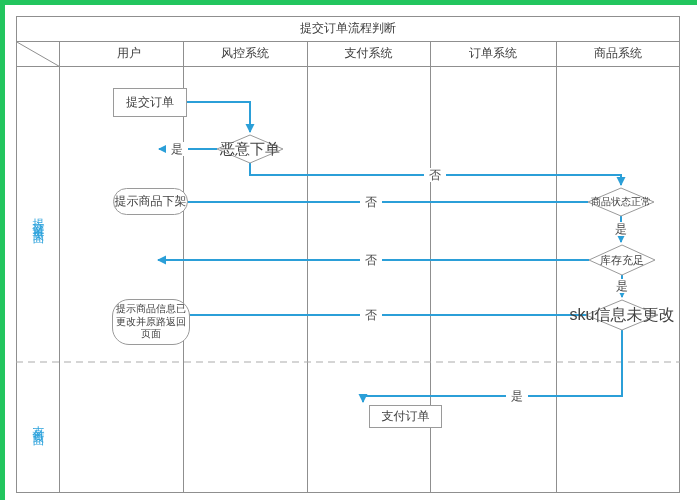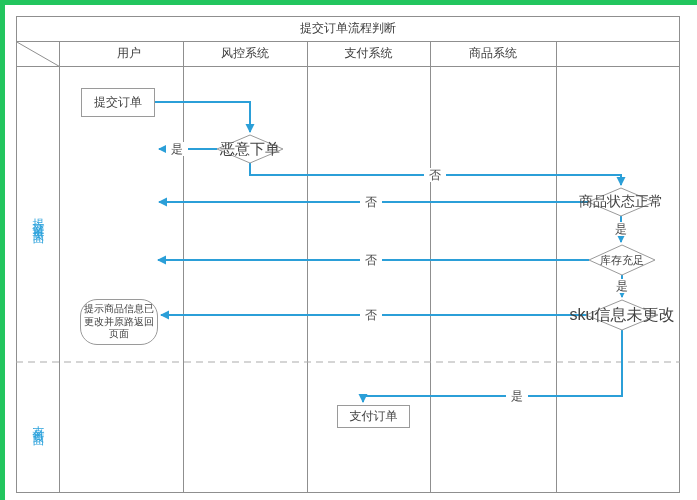--- a/index.html
+++ b/index.html
@@ -10,21 +10,21 @@
     color:#3c3c3c;font-size:12px;
   }
   svg{position:absolute;left:0;top:0;}
   .cell{
     position:absolute;display:flex;align-items:center;justify-content:center;
     color:#3c3c3c;font-size:12px;white-space:nowrap;
   }
   .node{
     position:absolute;display:flex;align-items:center;justify-content:center;
     background:#fff;border:1px solid #9a9a9a;color:#424242;
-    font-size:12px;text-align:center;box-sizing:border-box;white-space:nowrap;
+    font-size:12px;text-align:center;box-sizing:border-box;white-space:nowrap;margin-left:32px;
   }
   .node.rounded{border-radius:15px;}
   .node.small{font-size:10px;white-space:normal;line-height:1.25;padding:1px 3px;}
   .diamond-label{
     position:absolute;transform:translate(-50%,-50%);
     color:#424242;white-space:nowrap;font-size:10.5px;
   }
   .edge-label{
     position:absolute;transform:translate(-50%,-50%);
     background:#fff;padding:0 5px;color:#4a4a4a;font-size:12px;line-height:14px;
@@ -77,31 +77,33 @@
       <polygon points="583,197 616,183 649,197 616,211"></polygon>
       <polygon points="584,255 617,240 650,255 617,270"></polygon>
       <polygon points="581,310 617,295 653,310 617,325"></polygon>
     </g>
   </svg>
 
   <div class="cell" style="left:11px;top:11px;width:664px;height:25px;">提交订单流程判断</div>
   <div class="cell" style="left:62px;top:36px;width:124px;height:25px;">用户</div>
   <div class="cell" style="left:302px;top:36px;width:123px;height:25px;">支付系统</div>
   <div class="cell" style="left:178px;top:36px;width:124px;height:25px;">风控系统</div>
-  <div class="cell" style="left:425px;top:36px;width:126px;height:25px;">商品系统</div>
+  <div class="cell" style="left:425px;top:36px;width:126px;height:25px;">订单系统</div>
+  <div class="cell" style="left:551px;top:36px;width:124px;height:25px;">商品系统</div>
 
   <div class="page-label" style="left:33px;top:212px;">提交订单页面</div>
   <div class="page-label" style="left:33px;top:417px;">支付页面</div>
 
   <div class="node" style="left:76px;top:83px;width:74px;height:29px;">提交订单</div>
+  <div class="node rounded" style="left:76px;top:183px;width:75px;height:27px;">提示商品下架</div>
   <div class="node rounded small" style="left:75px;top:294px;width:78px;height:46px;border-radius:17px;">提示商品信息已更改并原路返回页面</div>
   <div class="node" style="left:332px;top:400px;width:73px;height:23px;">支付订单</div>
 
   <span class="diamond-label" style="left:245px;top:144px;font-size:15px;">恶意下单</span>
-  <span class="diamond-label" style="left:616px;top:197px;font-size:14px;">商品状态正常</span>
+  <span class="diamond-label" style="left:616px;top:197px;font-size:10px;">商品状态正常</span>
   <span class="diamond-label" style="left:617px;top:255px;font-size:11px;">库存充足</span>
   <span class="diamond-label" style="left:617px;top:310px;font-size:16px;">sku信息未更改</span>
 
   <span class="edge-label" style="left:172px;top:144px;">是</span>
   <span class="edge-label" style="left:430px;top:170px;">否</span>
   <span class="edge-label" style="left:366px;top:197px;">否</span>
   <span class="edge-label" style="left:616px;top:224px;">是</span>
   <span class="edge-label" style="left:366px;top:255px;">否</span>
   <span class="edge-label" style="left:617px;top:281px;">是</span>
   <span class="edge-label" style="left:366px;top:310px;">否</span>

